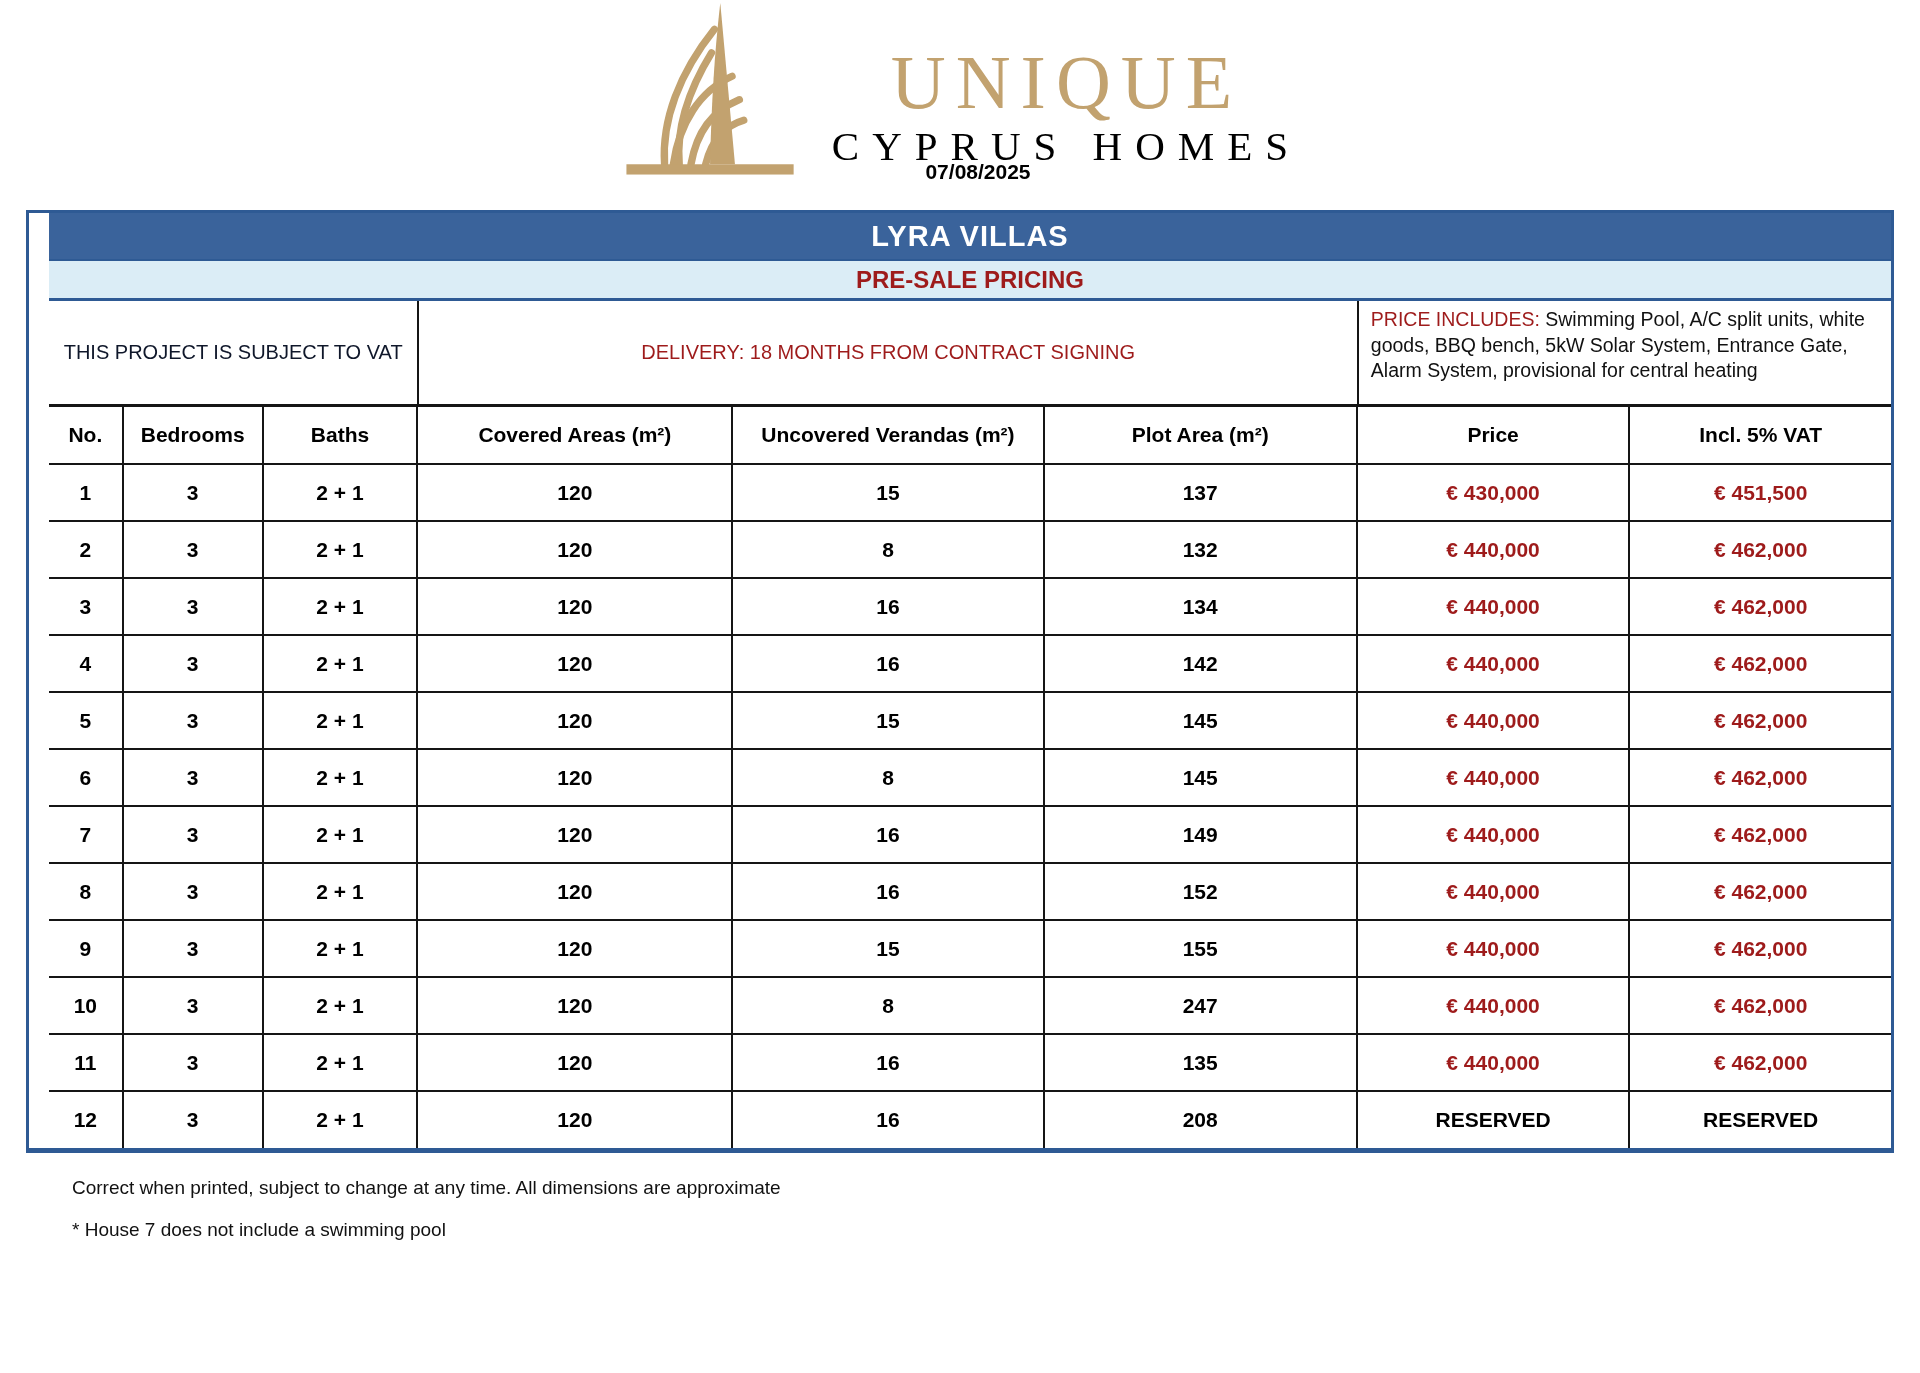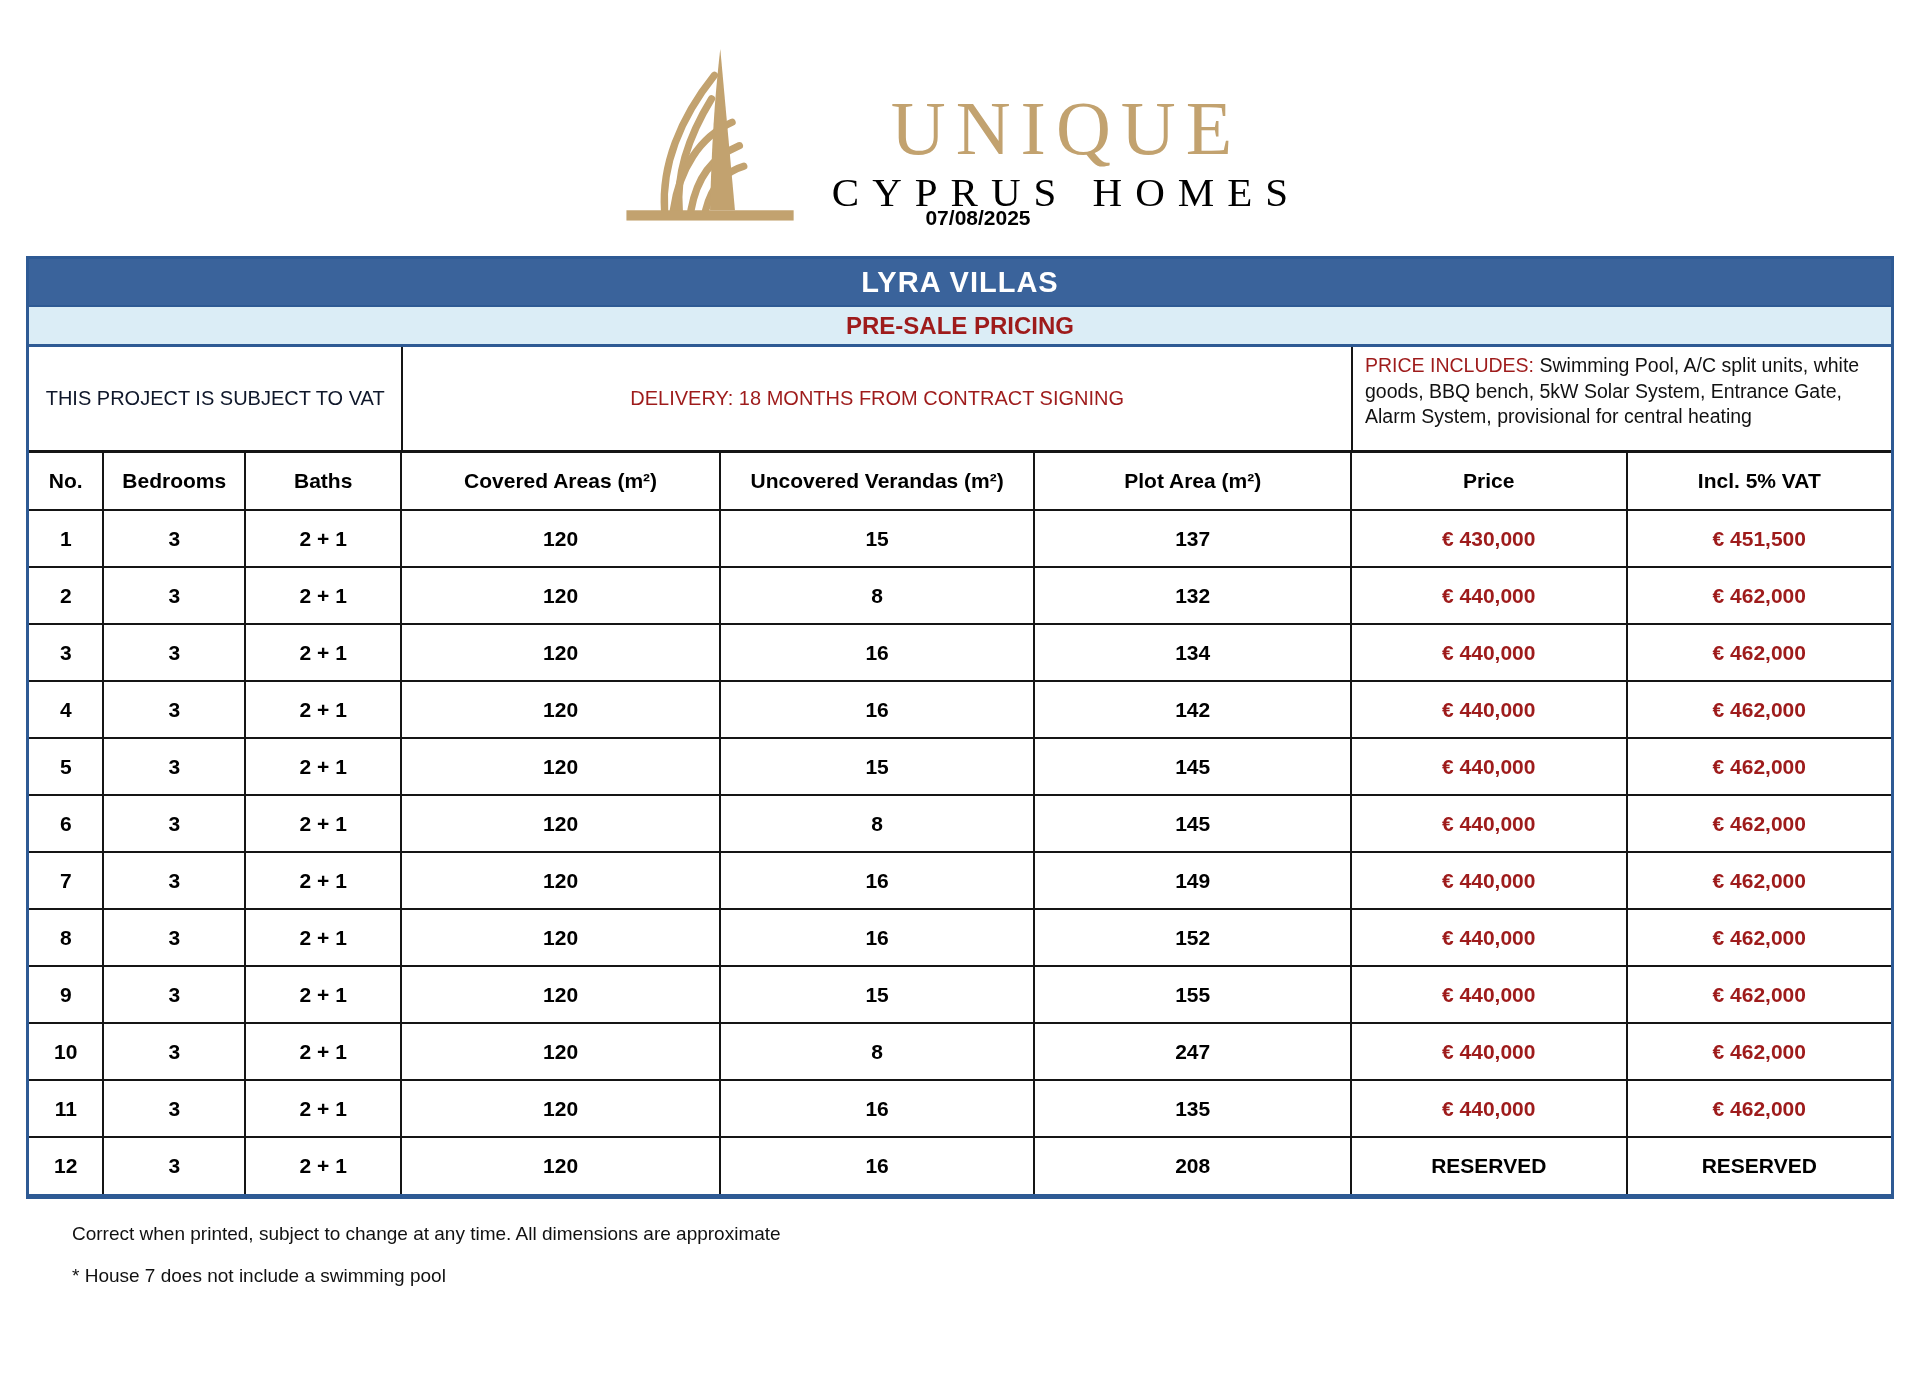--- a/index.html
+++ b/index.html
@@ -7,21 +7,21 @@
   body {
     width: 1920px; height: 1373px;
     font-family: "Liberation Sans", sans-serif;
     color: #111;
     overflow: hidden;
   }
 
   
   .logo-row {
     display: flex; justify-content: center; align-items: flex-end;
-    gap: 28px; padding-top: 34px; margin-top: 12px;
+    gap: 28px; 
   }
   .logo-mark { width: 185px; height: 176px; flex: 0 0 auto; }
   .logo-text { display: flex; flex-direction: column; align-items: center; padding-bottom: 6px; }
   .brand-main {
     font-family: "Liberation Serif", serif;
     font-size: 76px; line-height: 0.95; letter-spacing: 10px;
     color: #c2a26f; font-weight: 400;
   }
   .brand-sub {
     font-family: "Liberation Serif", serif;
@@ -32,20 +32,21 @@
     text-align: center; font-weight: bold; font-size: 21px;
     margin-top: -16px; position: relative; z-index: 2; color: #000; padding-left: 36px;
   }
 
   
   .pricing-table {
     margin: 26px 26px 16px 26px;
     border: 3px solid #2e5a94;
     border-bottom-width: 5px;
     background: #fff;
+    padding-left: 20px;
   }
   .title-bar {
     background: #3a639b; color: #ffffff;
     height: 46px; display: flex; align-items: center; justify-content: center;
     font-size: 29px; font-weight: bold; letter-spacing: 1px;
   }
   .subtitle-bar {
     background: #dbedf6; color: #9e1b1b;
     height: 42px; display: flex; align-items: center; justify-content: center;
     font-size: 24px; font-weight: bold;

